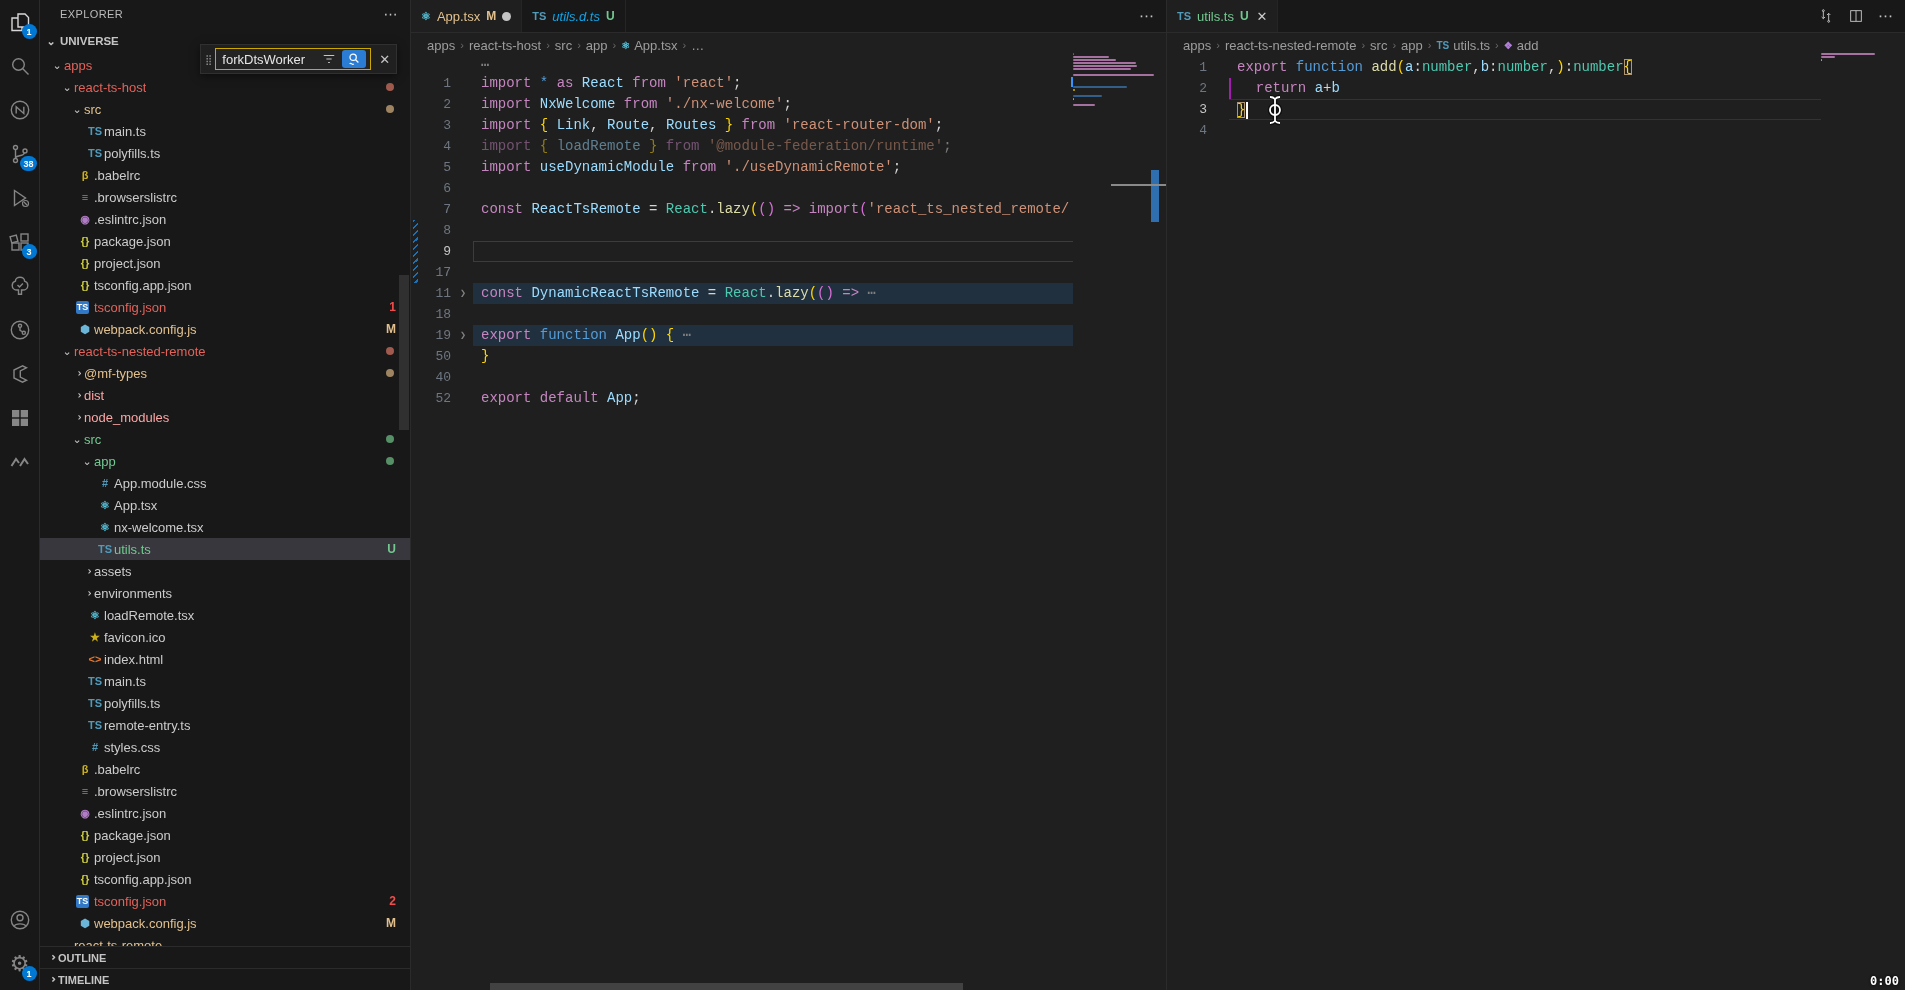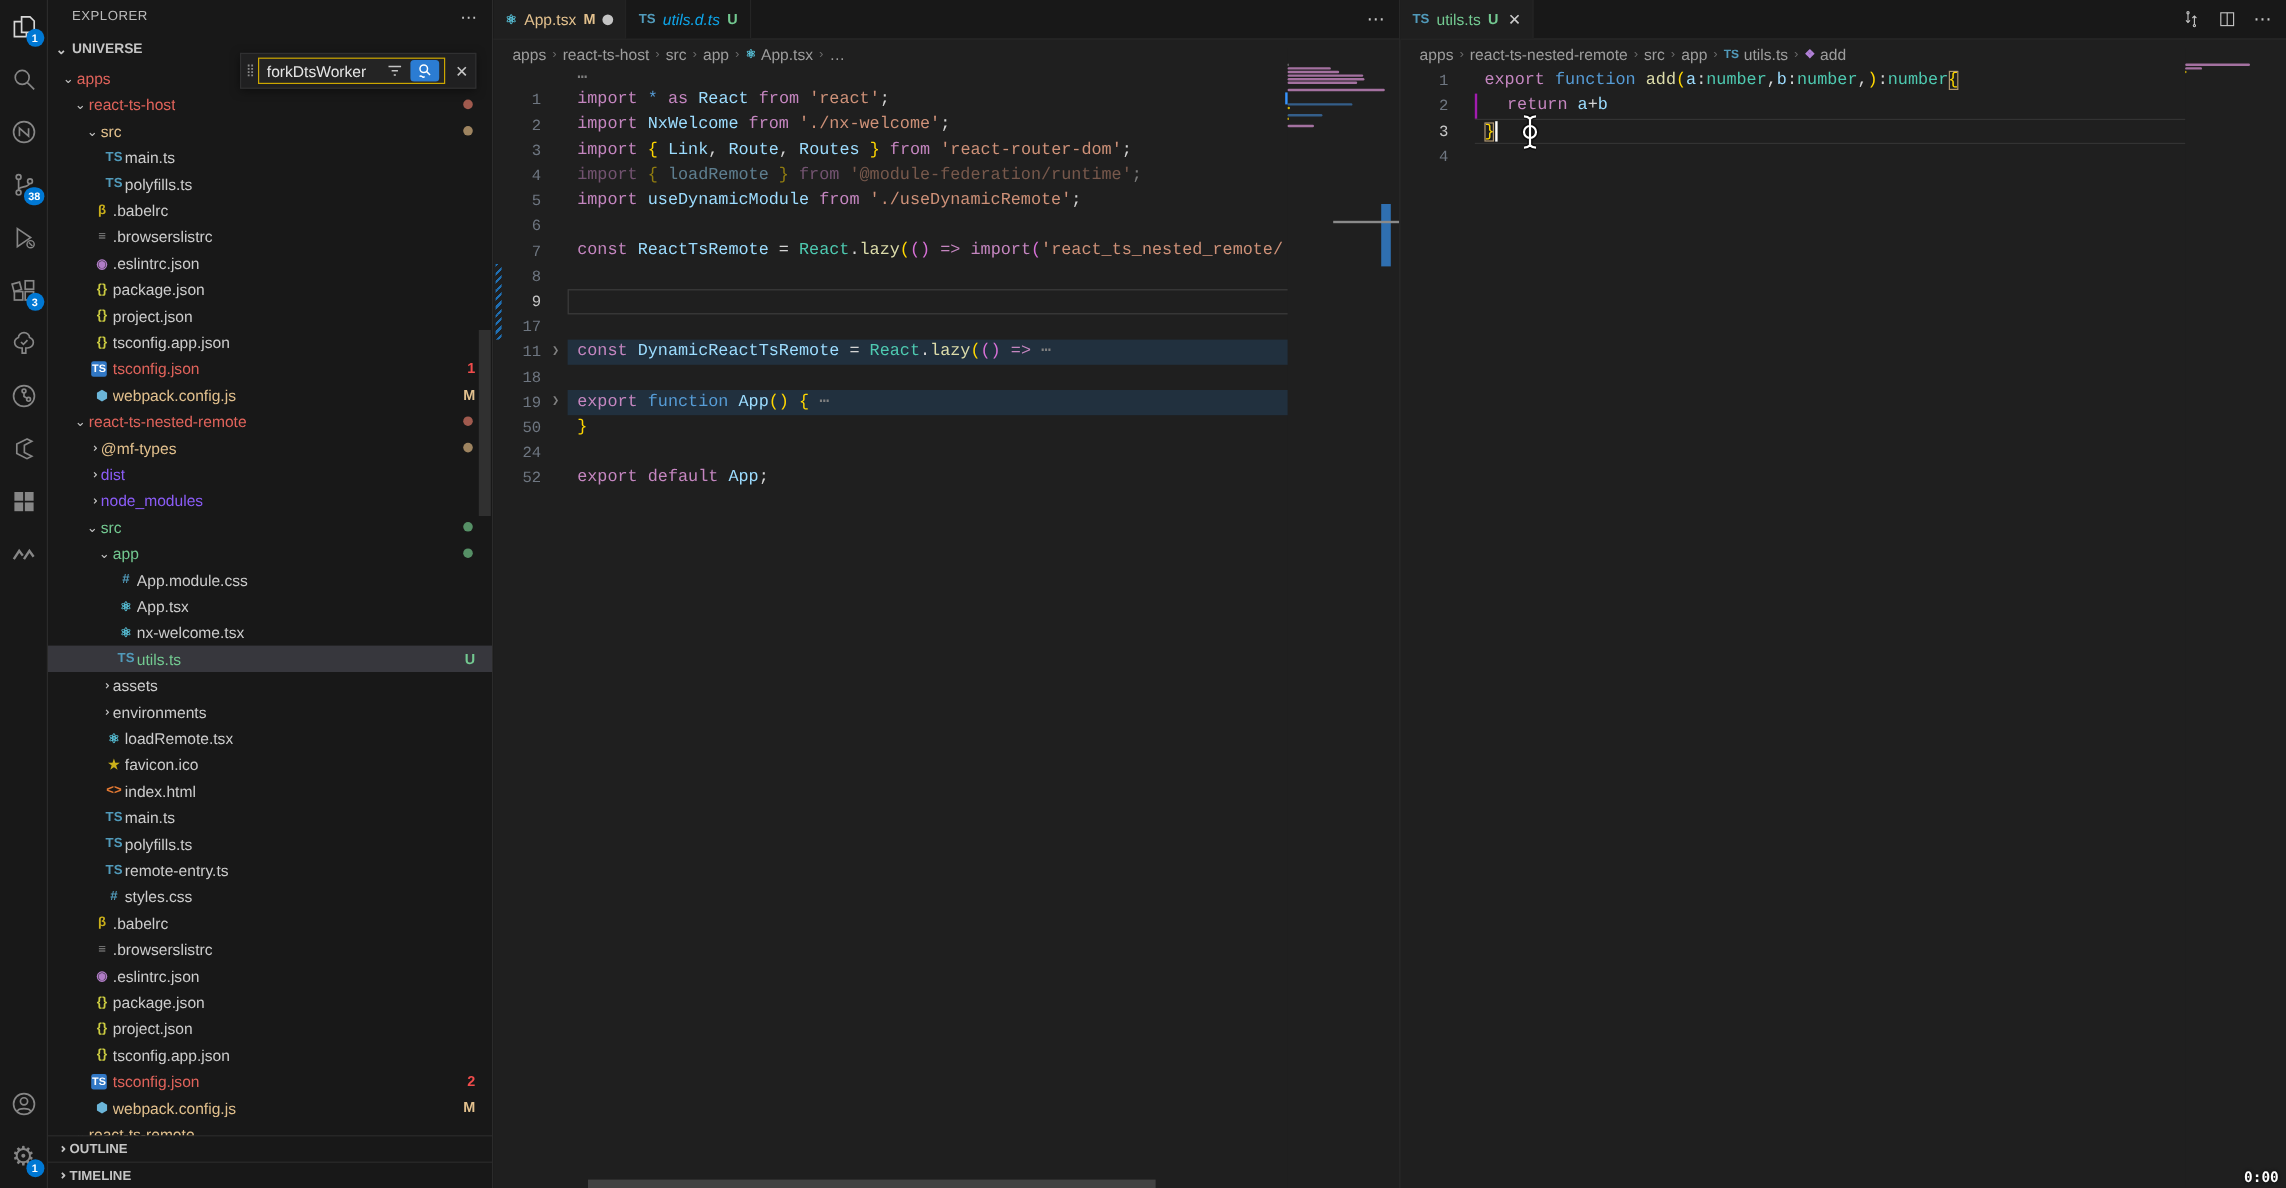--- a/index.html
+++ b/index.html
@@ -33,21 +33,21 @@
   .tree{flex:1;overflow:hidden;position:relative;}
   .trow{height:22px;display:flex;align-items:center;position:relative;cursor:pointer;
     color:#cccccc;white-space:nowrap;}
   .trow.selected{background:#37373d;}
   .chev{display:inline-block;width:14px;font-size:11px;color:#c5c5c5;text-align:center;flex:none;}
   .chev.closed{transform:rotate(-90deg);}
   .ficon{display:inline-block;width:18px;text-align:center;font-size:11px;font-weight:bold;flex:none;}
   .ficon.sq{font-size:9px;background:#3178c6;color:#fff;border-radius:2px;width:13px;height:13px;
     line-height:13px;margin-right:5px;font-weight:bold;}
   .tlabel{overflow:hidden;text-overflow:ellipsis;}
-  .t-red{color:#e0635b;} .t-gold{color:#e2c08d;} .t-green{color:#73c991;} .t-gray{color:#8b5cf6;}
+  .t-red{color:#e0635b;} .t-gold{color:#e2c08d;} .t-green{color:#73c991;} .t-gray{color:#fca5a5;}
   .t-def{color:#cccccc;}
   .tbadge{margin-left:auto;margin-right:14px;font-size:12px;font-weight:bold;}
   .tdot{margin-left:auto;margin-right:16px;width:8px;height:8px;border-radius:50%;}
   .sb-panel{height:22px;border-top:1px solid #2b2b2b;display:flex;align-items:center;
     font-weight:bold;font-size:11px;color:#c5c5c5;padding-left:4px;flex:none;}
   .sb-scroll{position:absolute;right:1px;top:275px;width:10px;height:155px;
     background:rgba(121,121,121,.25);}
   
   .findw{position:absolute;top:44px;left:160px;height:30px;background:#202021;
     border:1px solid #303031;display:flex;align-items:center;padding:0 6px 0 4px;
@@ -492,21 +492,21 @@
         <div class="line"><span class="lnum">5</span><span class="txtw"><span class="tk-kw">import </span><span class="tk-id">useDynamicModule </span><span class="tk-kw">from </span><span class="tk-st">'./useDynamicRemote'</span><span class="tk-pn">;</span></span></div>
         <div class="line"><span class="lnum">6</span><span class="txtw"></span></div>
         <div class="line"><span class="lnum">7</span><span class="txtw"><span class="tk-kw">const </span><span class="tk-id">ReactTsRemote </span><span class="tk-pn">= </span><span class="tk-cl">React</span><span class="tk-pn">.</span><span class="tk-fy">lazy</span><span class="tk-b1">(</span><span class="tk-b2">()</span><span class="tk-pn"> </span><span class="tk-kw">=&gt; </span><span class="tk-kw">import</span><span class="tk-b2">(</span><span class="tk-st">'react_ts_nested_remote/</span></span></div>
         <div class="line chg"><span class="lnum">8</span><span class="txtw"></span></div>
         <div class="line curb chg"><span class="lnum on">9</span><span class="txtw"></span></div>
         <div class="line chg"><span class="lnum">17</span><span class="txtw"></span></div>
         <div class="line fold"><span class="lnum">11</span><span class="fchev">❯</span><span class="txtw"><span class="tk-kw">const </span><span class="tk-id">DynamicReactTsRemote </span><span class="tk-pn">= </span><span class="tk-cl">React</span><span class="tk-pn">.</span><span class="tk-fy">lazy</span><span class="tk-b1">(</span><span class="tk-b2">()</span><span class="tk-pn"> </span><span class="tk-kw">=&gt;</span><span class="tk-cm"> ⋯</span></span></div>
         <div class="line"><span class="lnum">18</span><span class="txtw"></span></div>
         <div class="line fold"><span class="lnum">19</span><span class="fchev">❯</span><span class="txtw"><span class="tk-kw">export </span><span class="tk-fn">function </span><span class="tk-id">App</span><span class="tk-b1">() {</span><span class="tk-cm"> ⋯</span></span></div>
         <div class="line"><span class="lnum">50</span><span class="txtw"><span class="tk-b1">}</span></span></div>
-        <div class="line"><span class="lnum">24</span><span class="txtw"></span></div>
+        <div class="line"><span class="lnum">40</span><span class="txtw"></span></div>
         <div class="line"><span class="lnum">52</span><span class="txtw"><span class="tk-kw">export </span><span class="tk-kw">default </span><span class="tk-id">App</span><span class="tk-pn">;</span></span></div>
       </div>
       <div class="minimap" style="left: 662px; top: 40px; width: 93px; bottom: 0px;">
         <div style="padding-top: 13px; width: 84px;">
           <div class="mm-row" style="width: 1.15px; background: rgb(128, 128, 128);"></div>
           <div class="mm-row" style="width: 35.65px; background: rgb(197, 134, 192);"></div>
           <div class="mm-row" style="width: 42.55px; background: rgb(197, 134, 192);"></div>
           <div class="mm-row" style="width: 63.25px; background: rgb(197, 134, 192);"></div>
           <div class="mm-row" style="width: 64.4px; background: rgb(197, 134, 192);"></div>
           <div class="mm-row" style="width: 57.5px; background: rgb(197, 134, 192);"></div>

